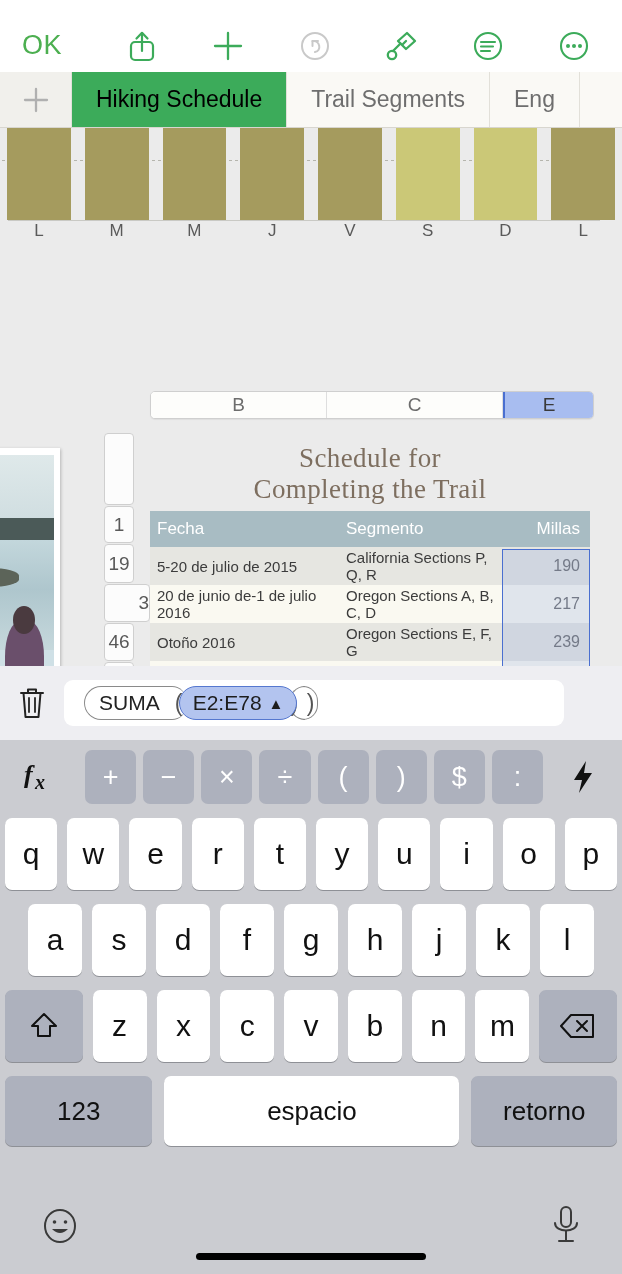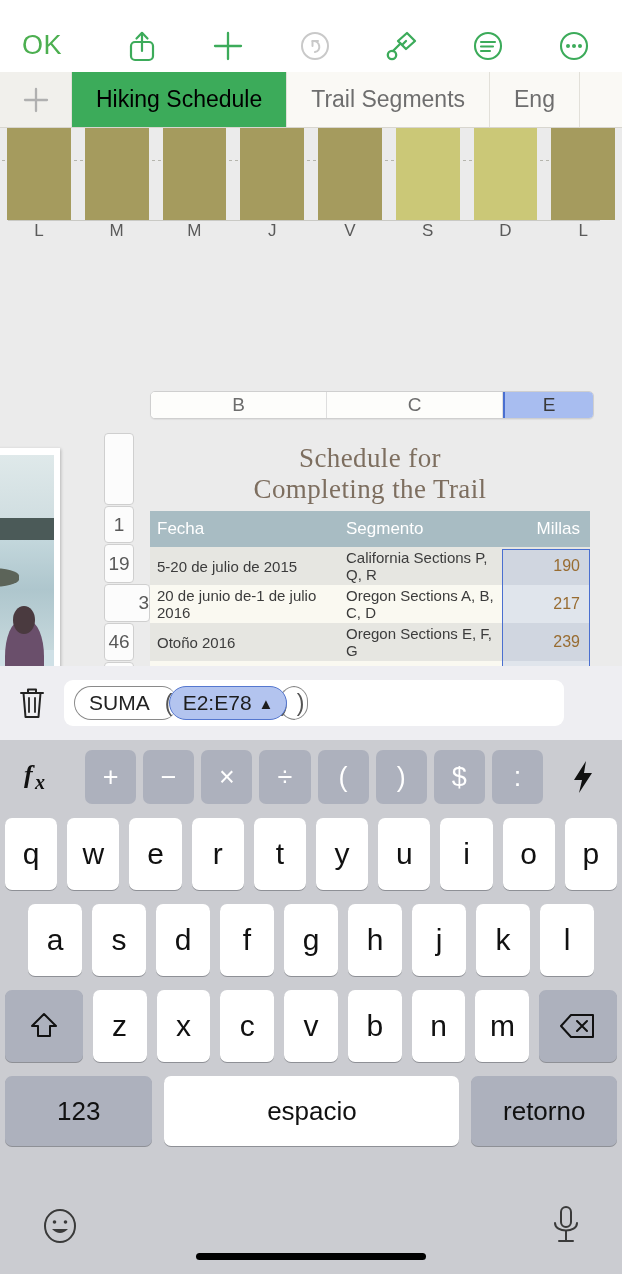--- a/index.html
+++ b/index.html
@@ -109,38 +109,38 @@
   }
   .tbl{ position:absolute; left:150px; top:383px; width:440px; }
   .trow{ display:flex; height:38px; align-items:stretch; }
   .trow.head{ background:#a8bcc3; height:36px; }
   .trow.alt{ background:#e6e6e1; }
   .trow.plain{ background:#faf9f1; }
   .c1{ flex:0 0 196px; display:flex; align-items:center; padding-left:7px;
        font-size:15px; color:#3c3c3c; }
   .c2{ flex:1; display:flex; align-items:center; font-size:15px; color:#3c3c3c; }
   .c3{ flex:0 0 88px; display:flex; align-items:center; justify-content:flex-end;
-       padding-right:10px; font-size:16px; color:#a16207; }
+       padding-right:10px; font-size:16px; color:#737373; }
   .trow.head .c1,.trow.head .c2,.trow.head .c3{ color:#ffffff; font-size:17px; }
 
   
   .sel-range{
     position:absolute; left:502px; top:421px; width:88px; height:190px;
     border:1.5px solid #4a6fd0; background:rgba(120,150,220,.20); pointer-events:none;
   }
 
   
   .fbar{
     position:absolute; left:0; top:666px; width:622px; height:74px;
     background:#eeeef2; display:flex; align-items:center;
   }
   .fbar-trash{ width:64px; display:flex; align-items:center; justify-content:center; }
   .fbar-field{
     flex:1; margin-right:58px; height:46px; background:#ffffff; border-radius:9px;
-    display:flex; align-items:center; padding-left:10px; gap:0;
+    display:flex; align-items:center; padding-left:20px; gap:0;
   }
   .tok-fn{
     height:34px; display:flex; align-items:center; padding:0 12px 0 14px;
     border:1px solid #8a8a8a; border-right:none;
     border-radius:17px 0 0 17px; font-size:21px; color:#222;
   }
   .tok-paren{
     height:34px; display:flex; align-items:center; font-size:23px; color:#555;
     border:1px solid #8a8a8a; border-left:none; border-right:none;
     border-radius:0; padding:0 3px;

